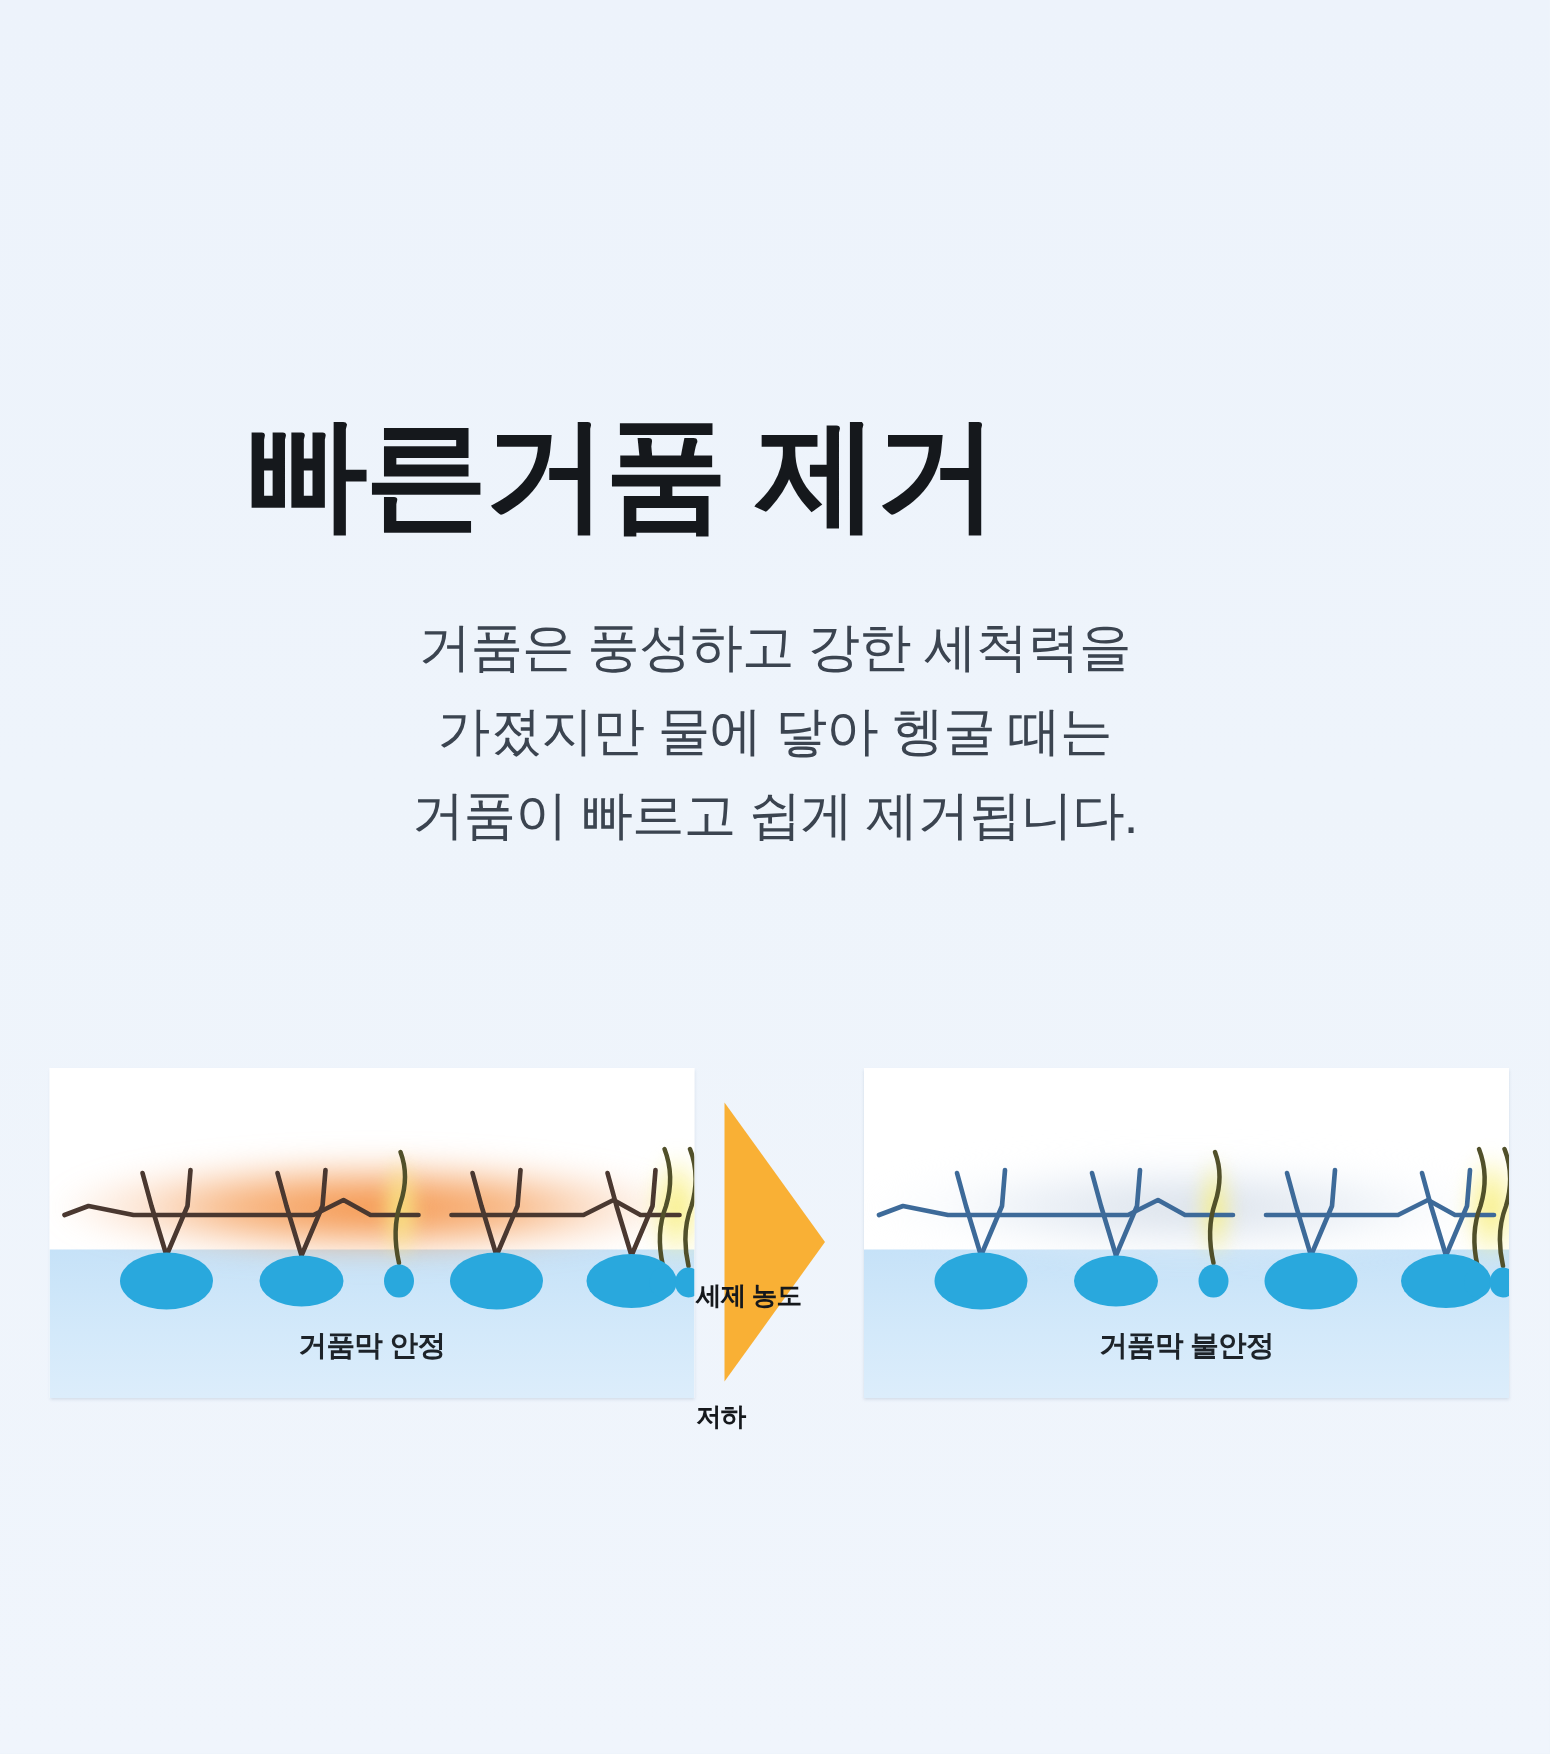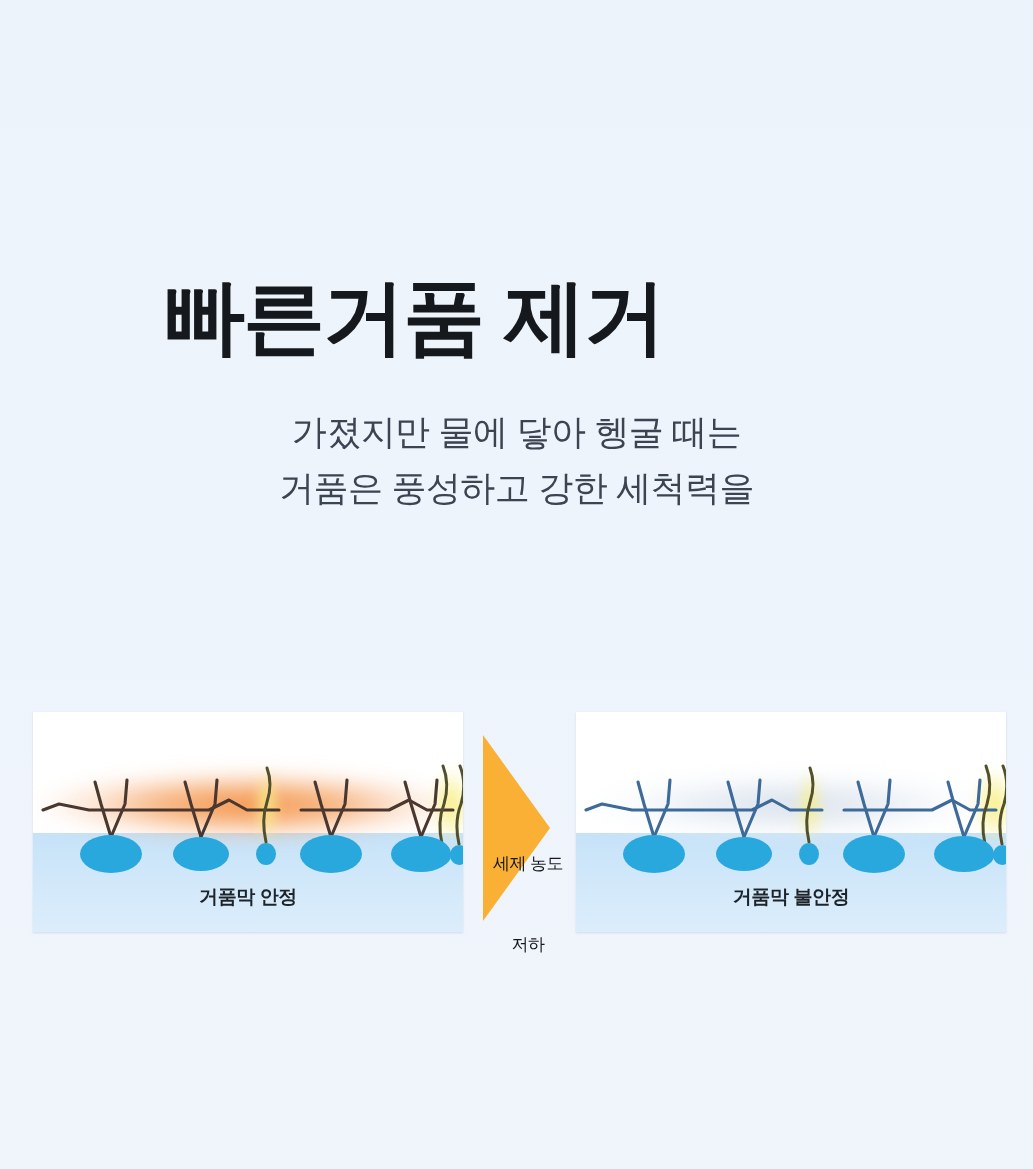--- a/index.html
+++ b/index.html
@@ -160,40 +160,41 @@
     height: 0;
     border-top: 93px solid transparent;
     border-bottom: 93px solid transparent;
     border-left: 67px solid #f9b035;
   }
   .arrow-text {
     position: absolute;
     left: -6px;
     top: 84px;
     width: 128px;
-    text-align: center;
+    text-align: left;
     font-size: 17px;
-    font-weight: 400;
+    font-weight: 700;
     line-height: 27px;
     letter-spacing: -0.5px;
     color: #15181c;
     white-space: pre;
   }
   .arrow-text .ln { display: block; }
 </style>
 </head>
 <body>
 
 <div class="page">
 
   <h1 class="headline">빠른거품 제거</h1>
 
   <div class="bodycopy">
+    <span class="ln">거품은 풍성하고 강한 세척력을</span>
     <span class="ln">가졌지만 물에 닿아 헹굴 때는</span>
-    <span class="ln">거품은 풍성하고 강한 세척력을</span>
+    <span class="ln">거품이 빠르고 쉽게 제거됩니다.</span>
   </div>
 
   <div class="diagram">
 
     <div class="panel left">
       <div class="air"></div>
       <div class="water"></div>
 
       <div class="halo warm"></div>
 

